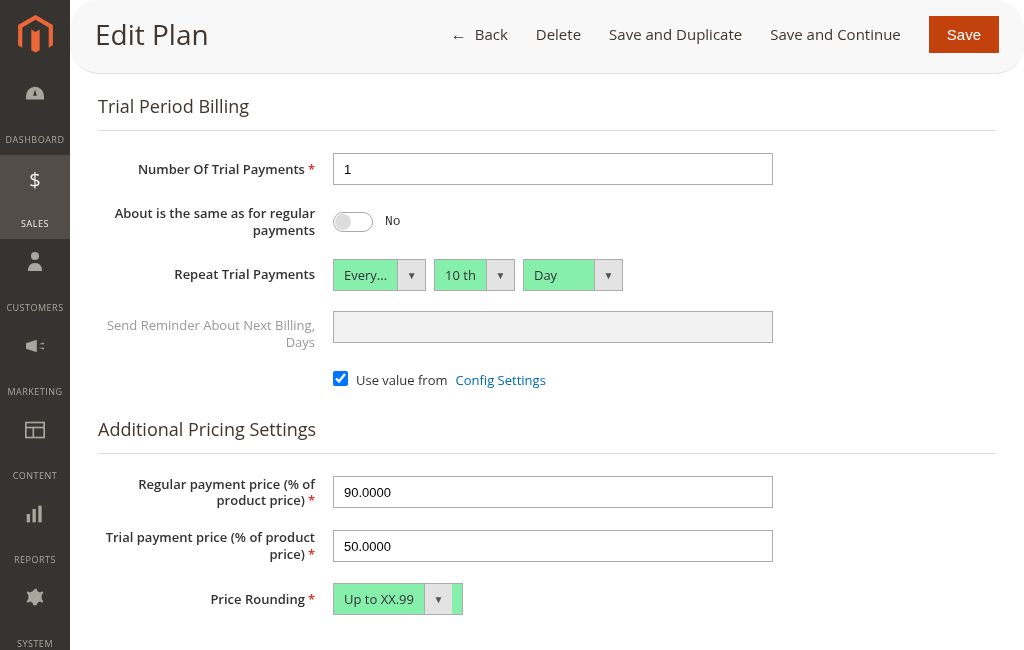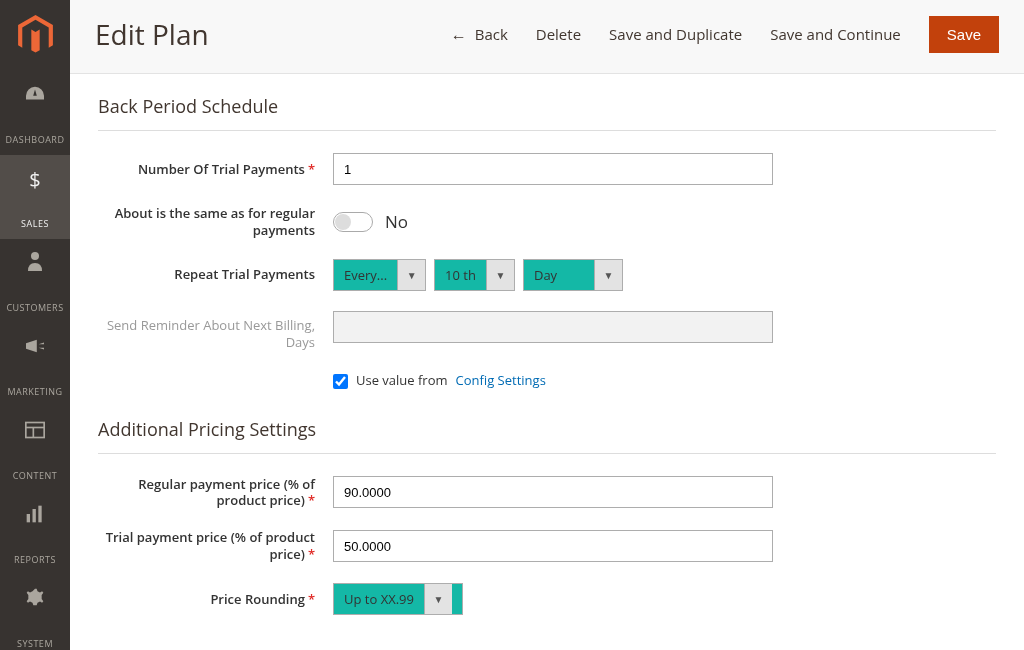--- a/index.html
+++ b/index.html
@@ -14,21 +14,21 @@
 .sidebar-item { width: 100%; display: flex; flex-direction: column; align-items: center; padding: 11px 0 9px; cursor: pointer; color: #aaa69e; gap: 21px; }
 .sidebar-item.active { background: #524d49; color: #f1f1f1; }
 .sidebar-item .icon { font-size: 20px; margin-bottom: 3px; }
 .sidebar-item .label { font-size: 9px; letter-spacing: 0.5px; }
 .sidebar-divider { width: 40px; height: 1px; background: #524d49; margin: 3px 0; }
 
 
 .main { flex: 1; display: flex; flex-direction: column; overflow: hidden; }
 
 
-.header { display: flex; align-items: center; justify-content: space-between; padding: 15px 25px 20px; border-bottom: 1px solid #e3e3e3; background: #f8f8f8; }
+.header { display: flex; align-items: center; justify-content: space-between; padding: 15px 25px 20px; border-bottom: 1px solid #e3e3e3; background: #f8f8f8; border-radius: 29px; }
 .header h1 { font-size: 28px; font-weight: 400; color: #41362f; }
 .header-actions { display: flex; align-items: center; gap: 28px; }
 .btn-link { color: #41362f; font-size: 15px; cursor: pointer; display: flex; align-items: center; gap: 8px; }
 .btn-link .arrow { font-size: 16px; }
 .btn-save { background: #c2410c; color: #fff; padding: 10px 18px; font-size: 15px; cursor: pointer; border: none; }
 
 
 .content { flex: 1; padding: 20px 28px; overflow-y: auto; }
 .section-title { font-size: 18px; font-weight: 400; color: #41362f; margin-bottom: 12px; }
 .section-divider { border: none; border-top: 1px solid #ddd; margin-bottom: 22px; }
@@ -38,28 +38,28 @@
 .form-label.muted { color: #999; font-weight: 500; }
 .required { color: #e02b27; margin-left: 3px; }
 .form-control-wrap { flex: 1; max-width: 440px; }
 
 .text-input { width: 100%; height: 32px; border: 1px solid #adadad; padding: 0 10px; font-size: 13px; background: #fff; }
 .text-input:disabled { background: #f2f2f2; }
 
 .toggle-wrap { display: flex; align-items: center; gap: 12px; }
 .toggle { width: 40px; height: 20px; border: 1px solid #aaa; border-radius: 10px; background: #fff; position: relative; cursor: pointer; }
 .toggle-knob { width: 16px; height: 16px; border-radius: 50%; background: #ddd; position: absolute; top: 1px; left: 1px; }
-.toggle-text { font-size: 17px; color: #333; }
+.toggle-text { font-size: 13px; color: #333; font-family: Liberation Mono, monospace; }
 
 .select-group { display: flex; gap: 8px; }
-.select-box { display: flex; align-items: stretch; border: 1px solid #adadad; height: 32px; background: #14b8a6; }
+.select-box { display: flex; align-items: stretch; border: 1px solid #adadad; height: 32px; background: #86efac; }
 .select-box .select-val { padding: 0 10px; display: flex; align-items: center; font-size: 13px; min-width: 50px; }
 .select-box .select-btn { width: 28px; background: #e3e3e3; border-left: 1px solid #adadad; display: flex; align-items: center; justify-content: center; cursor: pointer; font-size: 10px; color: #555; }
 
-.checkbox-row { display: flex; align-items: flex-end; gap: 8px; margin-top: 8px; font-size: 13px; margin-left: 235px; }
+.checkbox-row { display: flex; align-items: flex-start; gap: 8px; margin-top: 8px; font-size: 13px; margin-left: 235px; }
 .checkbox-row input[type=checkbox] { width: 15px; height: 15px; }
 .config-link { color: #006bb4; }
 
 .form-row.align-top { align-items: flex-start; }
 .form-row.align-top .form-label { padding-top: 6px; }
 </style>
 </head>
 <body>
 
 <div class="container">
@@ -153,21 +153,21 @@
         </span>
         <span class="btn-link">Delete</span>
         <span class="btn-link">Save and Duplicate</span>
         <span class="btn-link">Save and Continue</span>
         <button class="btn-save">Save</button>
       </div>
     </div>
 
     <div class="content">
 
-      <div class="section-title">Back Period Schedule</div>
+      <div class="section-title">Trial Period Billing</div>
       <hr class="section-divider">
 
       <div class="form-row">
         <div class="form-label">
           <span>Number Of Trial Payments</span><span class="required">*</span>
         </div>
         <div class="form-control-wrap">
           <input class="text-input" value="1" style="">
         </div>
       </div>

